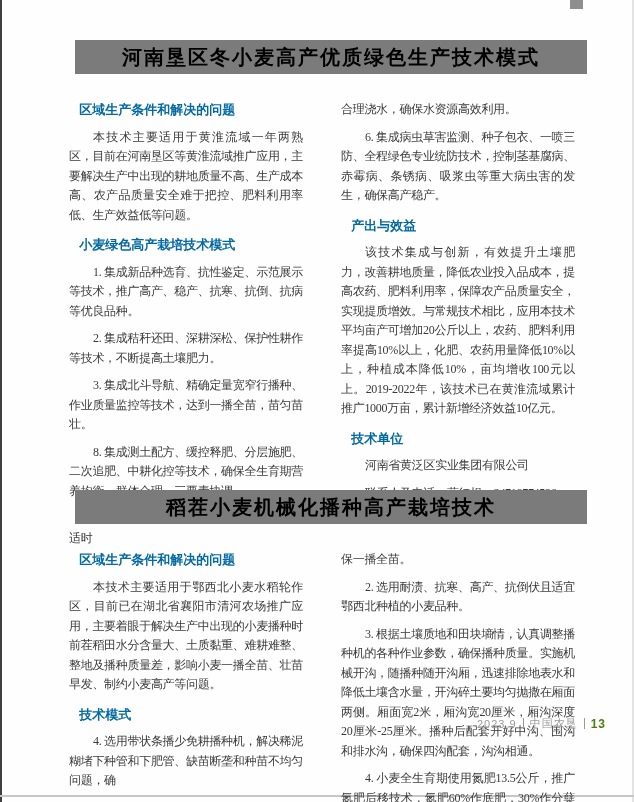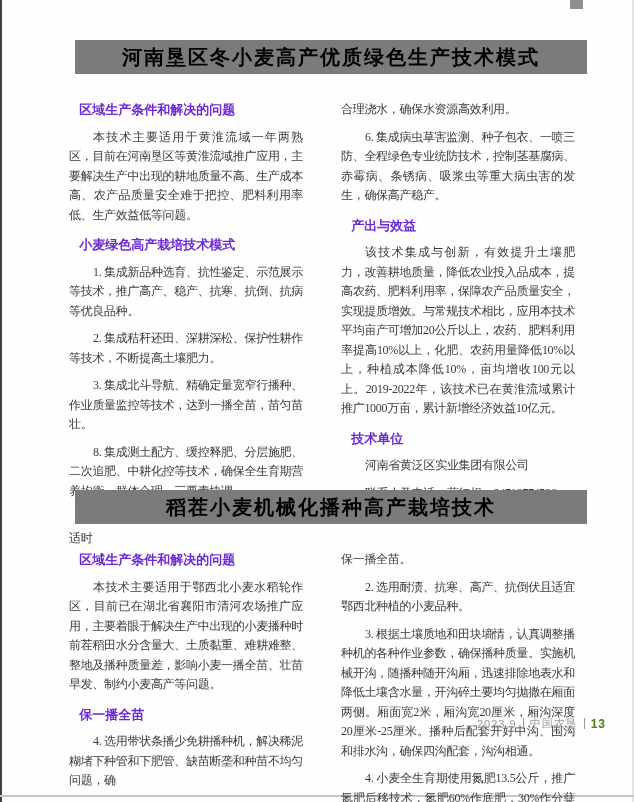--- a/index.html
+++ b/index.html
@@ -29,21 +29,21 @@
   .columns.c1 { top:92px; }
   .columns.c2 { top:542px; }
   .col {
     width:250px; color:#3a3a3a; font-size:12px; line-height:19.5px;
     text-align:justify; letter-spacing:-0.3px;
   }
   .doc-para { margin:8px; text-indent:2em; }
   .doc-para.cont { text-indent:0; }
   .doc-heading {
     font-family:"Liberation Sans", sans-serif; font-weight:bold;
-    font-size:13px; color:#6d28d9; margin:10px 0 7px; text-indent:1.4em;
+    font-size:13px; color:#0369a1; margin:10px 0 7px; text-indent:1.4em;
     letter-spacing:0;
   }
   .doc-heading:first-child { margin-top:8px; }
 
   .footer {
     position:absolute; top:716px; right:28px;
     font-family:"Liberation Sans", sans-serif; font-size:11px; color:#9a9a9a;
     display:flex; align-items:center; letter-spacing:1px;
   }
   .footer .vbar { display:inline-block; width:1px; height:11px; background:#9a9a9a; margin:0 6px; }
@@ -84,21 +84,21 @@
       </div>
   </div>
 
   <div class="banner b2">
     <span>稻茬小麦机械化播种高产栽培技术</span>
   </div>
   <div class="columns c2">
     <div class="col">
         <div class="doc-heading">区域生产条件和解决的问题</div>
         <p class="doc-para">本技术主要适用于鄂西北小麦水稻轮作区，目前已在湖北省襄阳市清河农场推广应用，主要着眼于解决生产中出现的小麦播种时前茬稻田水分含量大、土质黏重、难耕难整、整地及播种质量差，影响小麦一播全苗、壮苗早发、制约小麦高产等问题。</p>
-        <div class="doc-heading">保一播全苗</div>
+        <div class="doc-heading">技术模式</div>
         <p class="doc-para">4. 选用带状条播少免耕播种机，解决稀泥糊堵下种管和下肥管、缺苗断垄和种苗不均匀问题，确</p>
       </div>
     <div class="col">
         <p class="doc-para cont">保一播全苗。</p>
         <p class="doc-para">2. 选用耐渍、抗寒、高产、抗倒伏且适宜鄂西北种植的小麦品种。</p>
         <p class="doc-para">3. 根据土壤质地和田块墒情，认真调整播种机的各种作业参数，确保播种质量。实施机械开沟，随播种随开沟厢，迅速排除地表水和降低土壤含水量，开沟碎土要均匀抛撒在厢面两侧。厢面宽2米，厢沟宽20厘米，厢沟深度20厘米-25厘米。播种后配套开好中沟、围沟和排水沟，确保四沟配套，沟沟相通。</p>
         <p class="doc-para">4. 小麦全生育期使用氮肥13.5公斤，推广氮肥后移技术，氮肥60%作底肥，30%作分蘖肥，10%</p>
       </div>
   </div>
 

